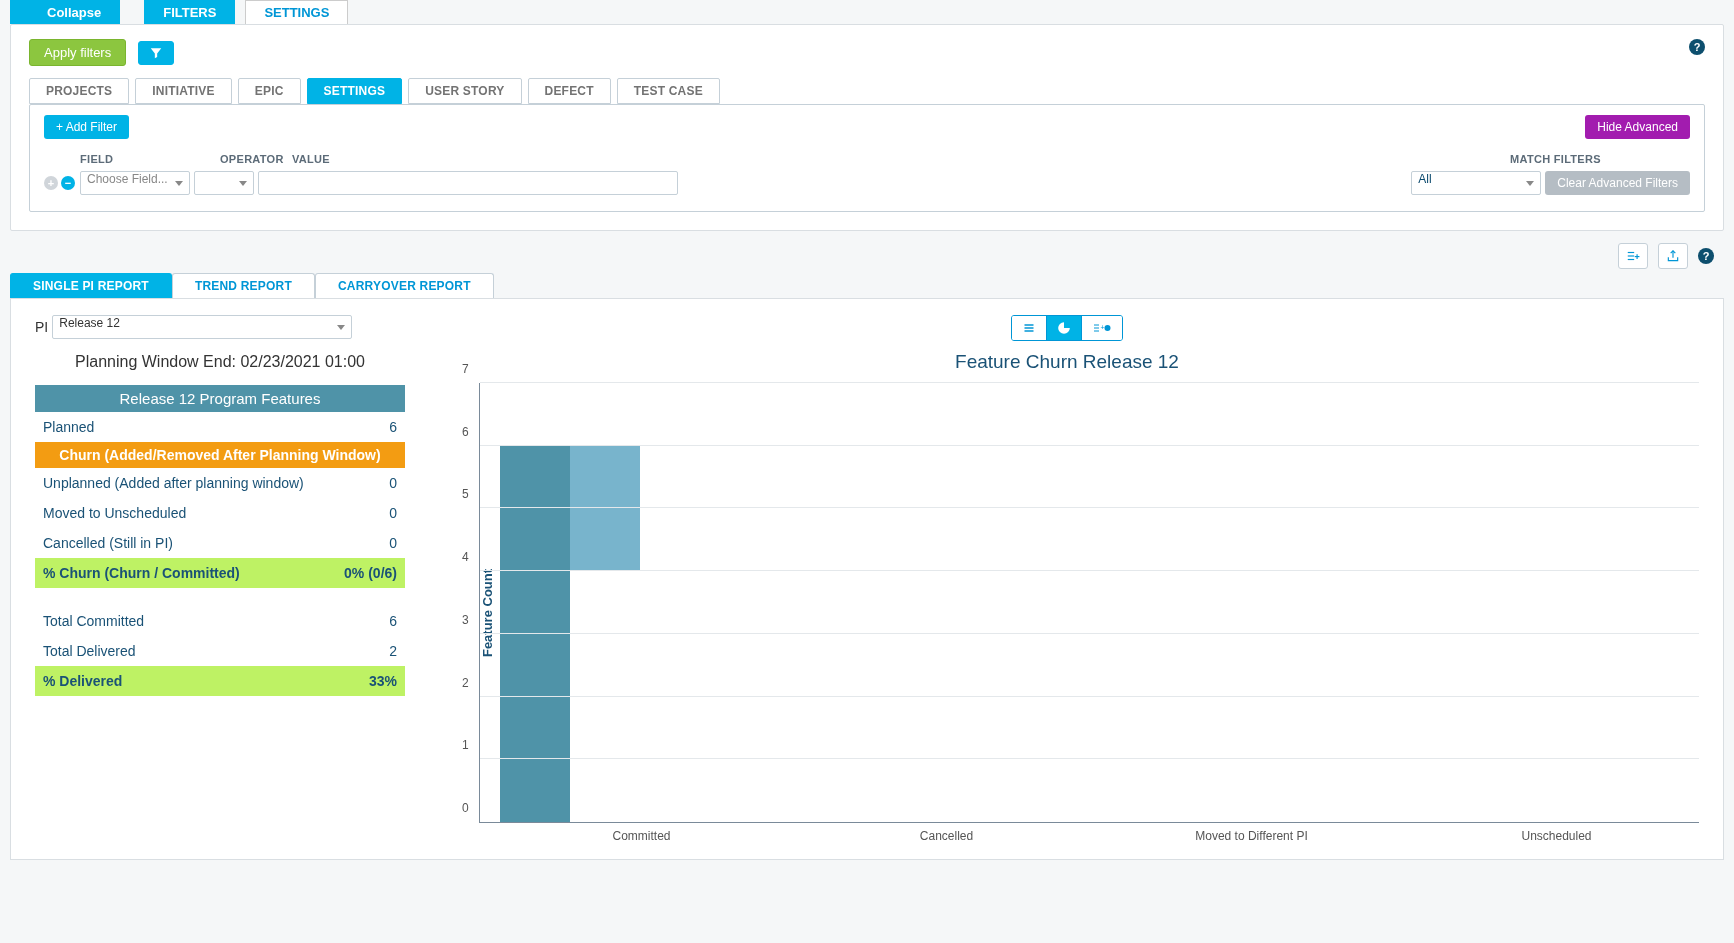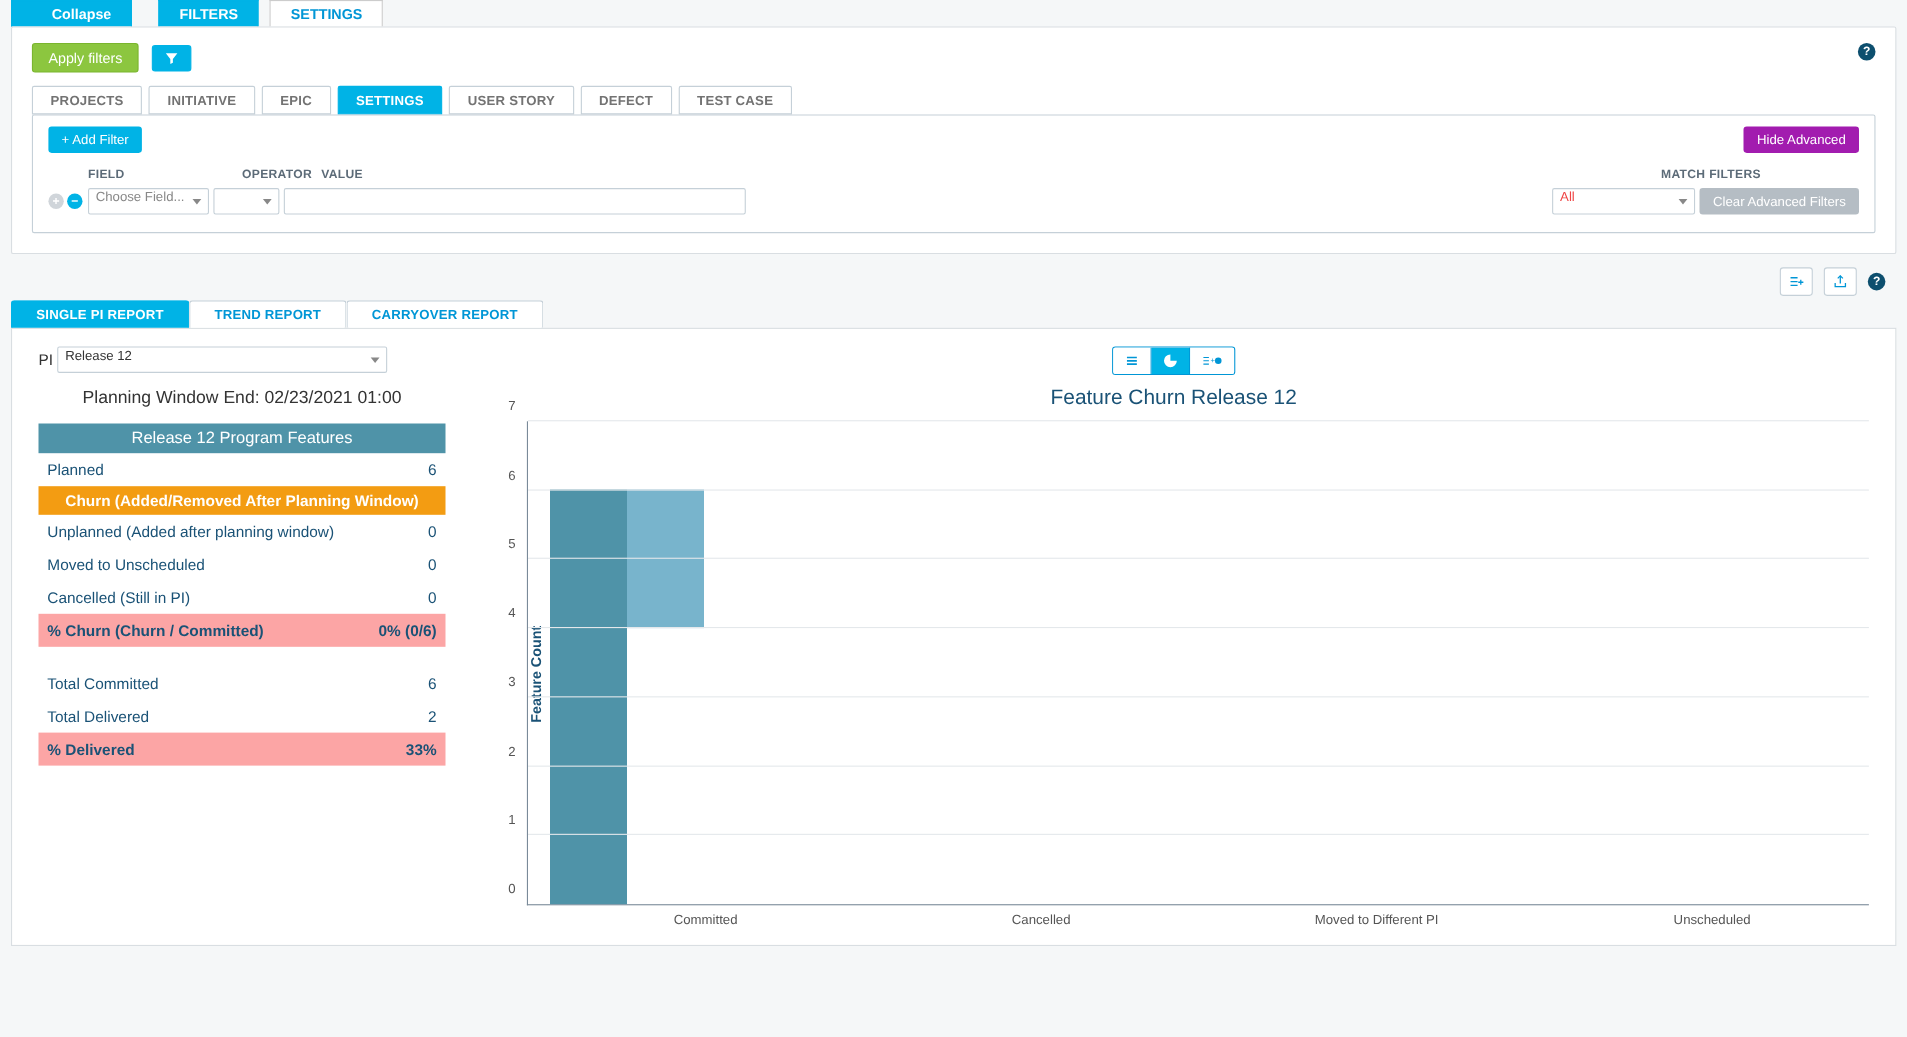--- a/index.html
+++ b/index.html
@@ -34,21 +34,21 @@
 .filter-rowc .pm { display: flex; gap: 3px; width: 32px; }
 .circ { width: 14px; height: 14px; border-radius: 50%; display: flex; align-items: center; justify-content: center; font-size: 11px; font-weight: bold; cursor: pointer; }
 .circ.plus { background: #d0d5da; color: #fff; }
 .circ.minus { background: #00b3e6; color: #fff; }
 .sel { border: 1px solid #c5d0d8; background: #fff; height: 24px; padding: 0 20px 0 6px; font-size: 12px; color: #888; border-radius: 2px; position: relative; cursor: pointer; }
 .sel::after { content: ""; position: absolute; right: 6px; top: 9px; border-left: 4px solid transparent; border-right: 4px solid transparent; border-top: 5px solid #888; }
 .sel-field { width: 110px; }
 .sel-op { width: 60px; }
 .val-input { border: 1px solid #c5d0d8; height: 24px; width: 420px; border-radius: 2px; background: #fff; }
 .spacer-flex { flex: 1; }
-.sel-match { width: 130px; color: #ef4444; margin-left: 24px; }
+.sel-match { width: 130px; color: #0c4a6e; margin-left: 24px; }
 .btn-clear-adv { background: #b5bdc4; color: #fff; border: none; padding: 5px 12px; font-size: 12px; border-radius: 3px; cursor: pointer; }
 
 .action-row { display: flex; justify-content: flex-end; align-items: center; gap: 10px; padding: 0 20px 4px 0; }
 .icon-btn { border: 1px solid #c5d0d8; background: #fff; width: 30px; height: 26px; border-radius: 3px; display: flex; align-items: center; justify-content: center; cursor: pointer; color: #0096d6; font-size: 14px; }
 .help-icon-lone { width: 16px; height: 16px; border-radius: 50%; background: #0d4f6e; color: #fff; font-size: 11px; display: flex; align-items: center; justify-content: center; font-weight: bold; cursor: pointer; }
 
 .report-tabs { display: flex; margin: 0 0 0 10px; }
 .report-tab { padding: 5px 22px; font-size: 12px; font-weight: 700; border: 1px solid #c5d0d8; background: #fff; color: #0096d6; cursor: pointer; border-radius: 3px 3px 0 0; margin-right: 0; border-bottom: none; letter-spacing: 0.2px; }
 .report-tab.active { background: #00b3e6; color: #fff; border-color: #00b3e6; }
 
@@ -61,21 +61,21 @@
 .pi-row { display: flex; align-items: center; gap: 4px; margin-bottom: 14px; }
 .pi-label { font-size: 14px; color: #333; }
 .pi-select { width: 300px; color: #333; }
 
 .planning-title { font-size: 16px; color: #333; text-align: center; margin-bottom: 14px; }
 
 .stat-table { width: 100%; }
 .stat-table .header { background: #4f93a8; color: #fff; text-align: center; padding: 5px 0; font-size: 15px; font-weight: 400; }
 .stat-table .header.orange { background: #f39c12; font-weight: 600; font-size: 14px; }
 .stat-table .row { display: flex; justify-content: space-between; padding: 7px 8px; font-size: 14px; color: #1a5276; }
-.stat-table .row.bold { font-weight: 700; background: #fca5a5; }
+.stat-table .row.bold { font-weight: 700; background: #bef264; }
 .stat-table .row .val { font-weight: 400; }
 .stat-table .row.bold .val { font-weight: 700; }
 .gap-row { height: 18px; }
 
 .chart-controls { display: flex; justify-content: center; margin-bottom: 10px; }
 .seg-group { display: flex; border: 1px solid #0096d6; border-radius: 3px; overflow: hidden; }
 .seg { padding: 5px 10px; font-size: 13px; border-right: 1px solid #0096d6; cursor: pointer; background: #fff; color: #0096d6; display: flex; align-items: center; }
 .seg:last-child { border-right: none; }
 .seg.active { background: #00b3e6; color: #fff; }
 

